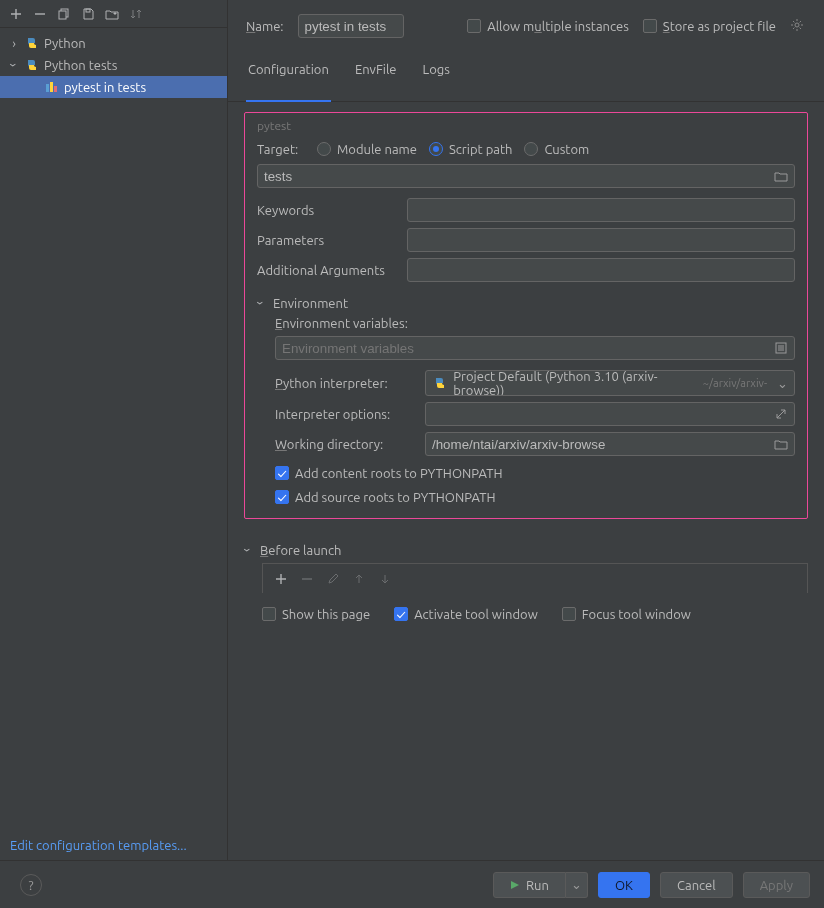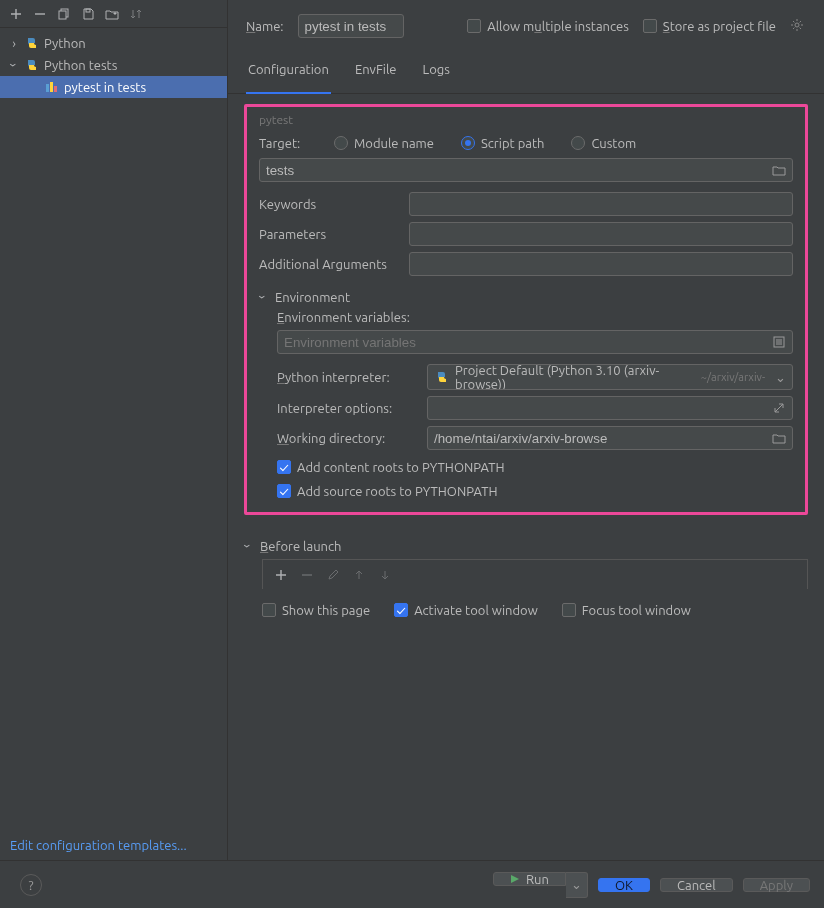--- a/index.html
+++ b/index.html
@@ -70,36 +70,36 @@
 }
 .chk.on { background:#3574f0; border-color:#3574f0; color:#fff; }
 .chklabel { display:flex; align-items:center; gap:6px; cursor:pointer; }
 .gearicon { width:16px;height:16px; color:#888; }
 .tabs {
   display:flex; gap:22px;
   padding:0 18px;
   border-bottom:1px solid #323232;
   margin-top:8px;
 }
-.tab { padding:6px 2px 16px; color:#bbbbbb; cursor:pointer; }
+.tab { padding:6px 2px 24px; color:#bbbbbb; cursor:pointer; }
 .tab.active { color:#bbbbbb; border-bottom:2px solid #3574f0; margin-bottom:-1px; }
 .panel {
   flex:1; overflow:auto;
   padding:10px 16px 16px 16px;
 }
 .box {
-  border:3px solid #ec4899;
+  border:1px solid #ec4899;
   border-radius:2px;
   padding:10px 12px 14px;
 }
 .box-title {
   color:#787878; font-size:12px;
   margin:-4px 0 10px 0;
 }
-.row { display:flex; align-items:flex-end; gap:27px; margin:8px 0; }
+.row { display:flex; align-items:flex-end; gap:12px; margin:8px 0; }
 .radio {
   width:14px;height:14px;border-radius:50%;
   border:1px solid #6b6b6b; background:#43494a;
   display:inline-flex;align-items:center;justify-content:center;flex-shrink:0;
 }
 .radio.on { border-color:#3574f0; }
 .radio.on::after { content:""; width:6px;height:6px;background:#3574f0;border-radius:50%; }
 .radiolabel { display:flex; align-items:center; gap:6px; cursor:pointer; }
 .input-row { display:flex; align-items:center; gap:10px; margin:6px 0; }
 .input-row .lbl-col { width:140px; }
@@ -133,21 +133,21 @@
   display:flex; align-items:center; justify-content:flex-end;
   gap:10px; padding:0 14px;
 }
 .help-btn {
   margin-right:auto; width:22px;height:22px;
   border:1px solid #5a5a5a;border-radius:50%;
   display:flex;align-items:center;justify-content:center;
   color:#9a9a9a; cursor:pointer; margin-left:6px;
 }
 .btn {
-  height:14px; padding:0 16px; border-radius:3px;
+  height:26px; padding:0 16px; border-radius:3px;
   border:1px solid #5a5a5a; background:#4c5052; color:#bbbbbb;
   display:flex;align-items:center;justify-content:center;gap:6px;cursor:pointer;
 }
 .btn.primary { background:#365880; border-color:#4c708c; color:#0f172a; }
 .btn.primary.ok { background:#3574f0; border-color:#3574f0; }
 .btn.disabled { color:#777; cursor:default; }
 .btn-split { display:flex; }
 .btn-split .btn { border-top-right-radius:0;border-bottom-right-radius:0; }
 .btn-split .dd {
   width:22px;height:26px;border:1px solid #5a5a5a;border-left:none;

